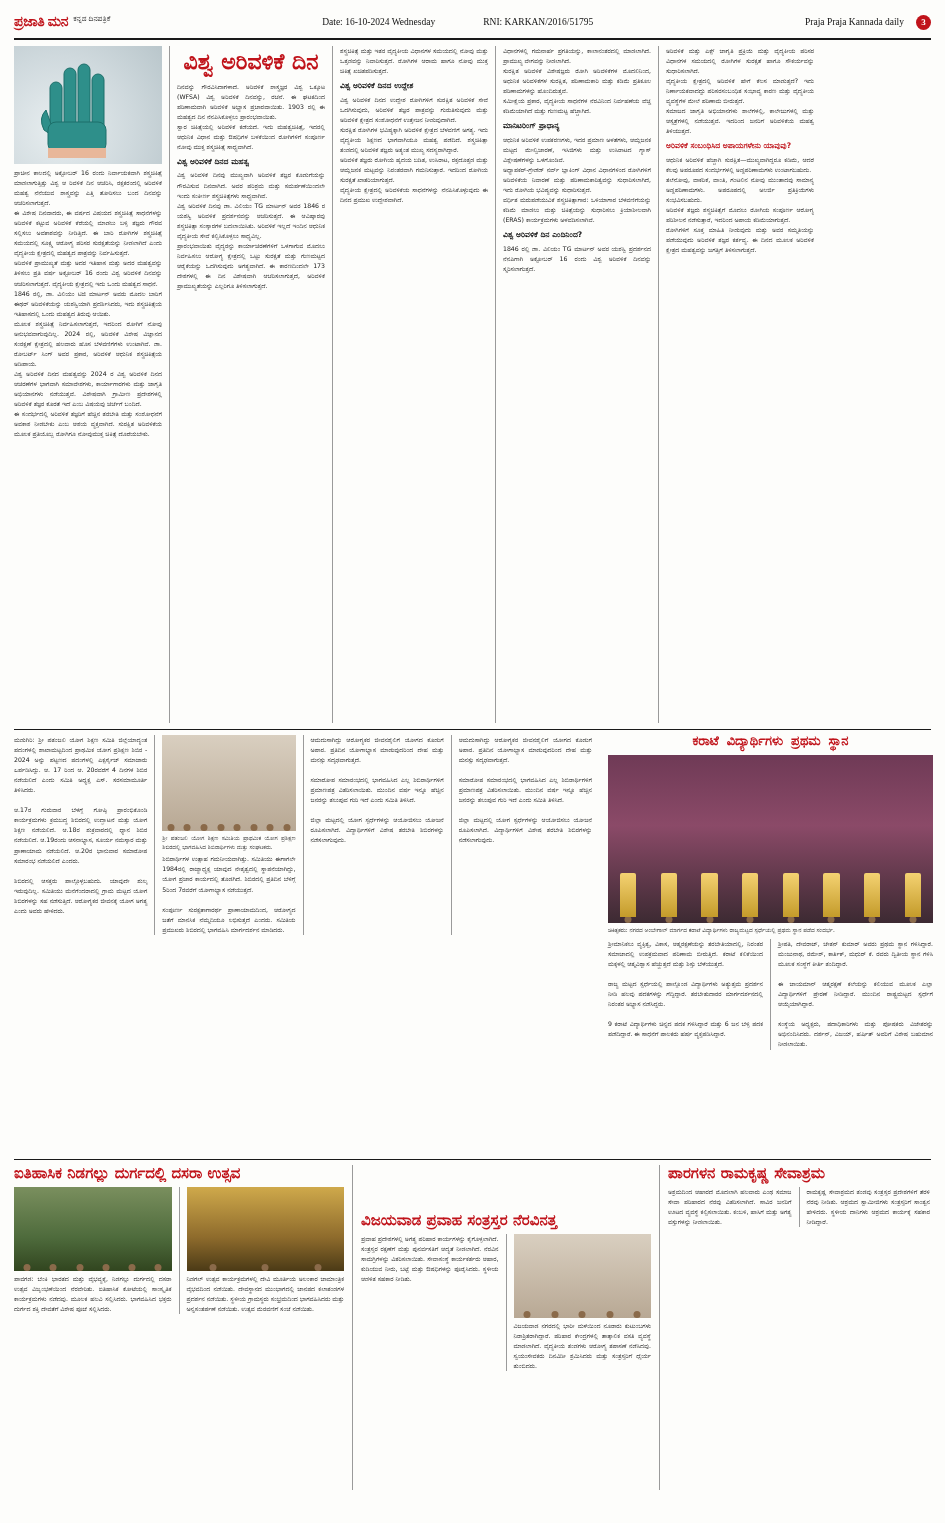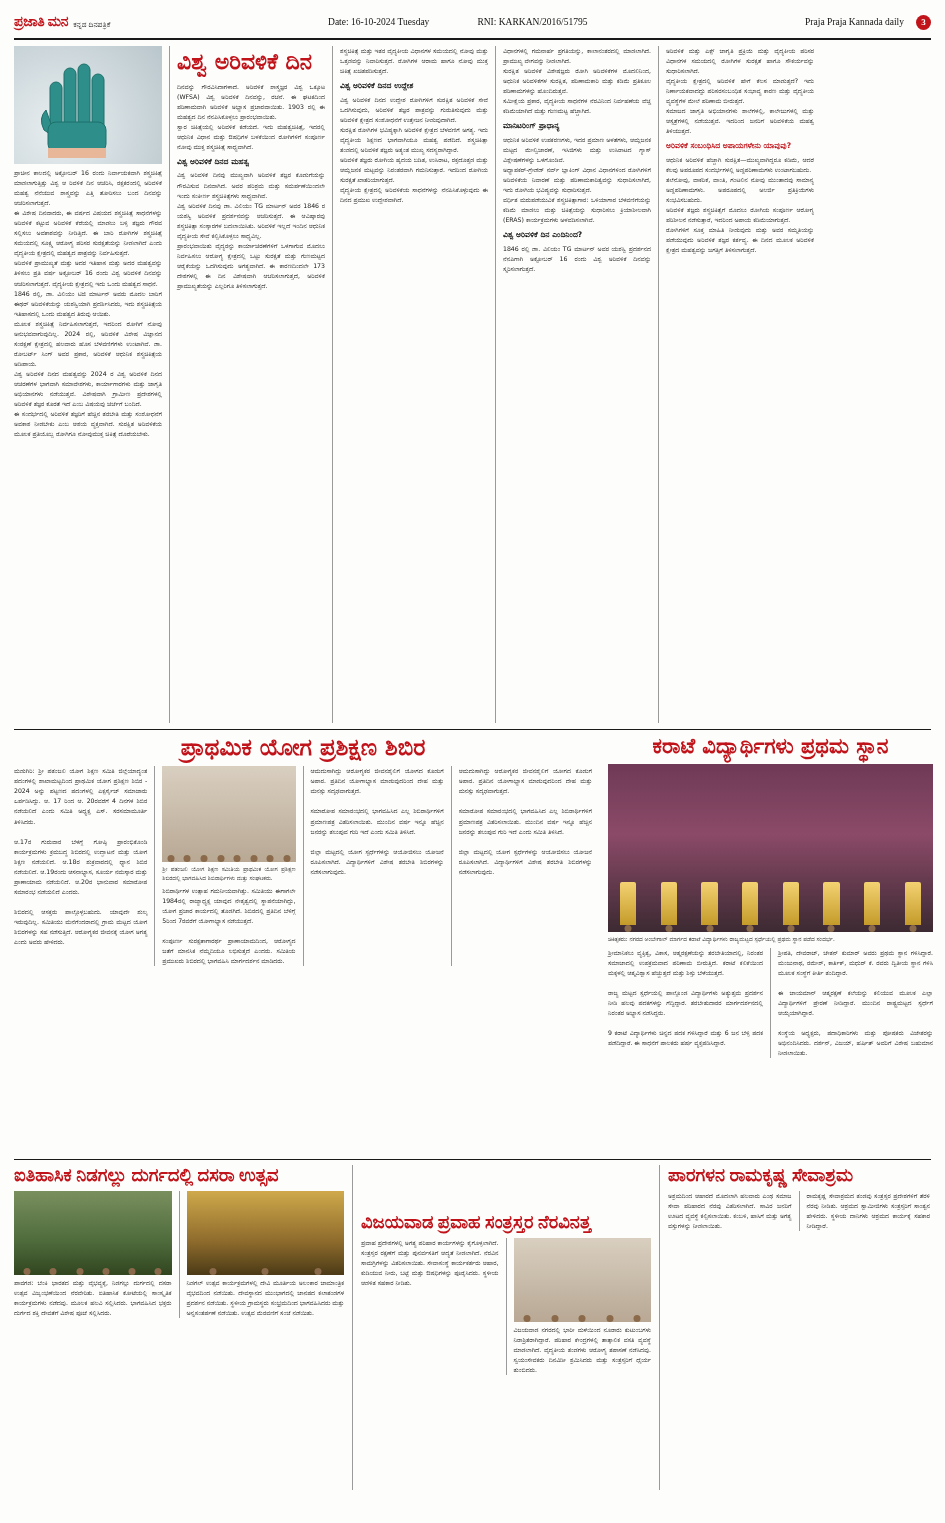--- a/index.html
+++ b/index.html
@@ -22,21 +22,21 @@
   .masthead {
     display: flex;
     align-items: center;
     justify-content: space-between;
     border-bottom: 2px solid #1a1a1a;
     padding-bottom: 4px;
     height: 30px;
   }
   .brand {
     display: flex;
-    align-items: flex-end;
+    align-items: flex-start;
     gap: 5px;
   }
   .brand-main {
     font-family: "Liberation Serif", serif;
     font-size: 14px;
     font-weight: bold;
     color: #c0131a;
     letter-spacing: -0.3px;
   }
   .brand-sub {
@@ -72,20 +72,21 @@
     gap: 7px;
     border-bottom: 1.5px solid #1a1a1a;
     padding-top: 6px;
     padding-bottom: 6px;
     height: 690px;
   }
   .col { width: 148px; position: relative; }
   .col.c1 { width: 148px; }
   .headline-main {
     font-size: 22px;
+    text-align: center;
     margin: 2px 0 6px 0;
     line-height: 1.25;
   }
   .photo {
     position: relative;
     overflow: hidden;
     margin-bottom: 4px;
     background: #dfe4e6;
   }
   .photo.glove { height: 118px; }
@@ -123,21 +124,21 @@
     height: 430px;
   }
   .feature-left { width: 578px; }
   .feature-right { width: 325px; }
   .feat-title {
     font-size: 23px;
     text-align: center;
     margin: 0 0 6px 0;
     line-height: 1.1;
   }
-  .feat-title.small { font-size: 21px; }
+  .feat-title.small { font-size: 13px; font-family: Liberation Mono, monospace; }
   .feat-body { display: flex; gap: 7px; }
   .fcol { width: 139px; }
   .img-box {
     background: linear-gradient(#cfd6da, #b7c1c6);
     position: relative;
     overflow: hidden;
     margin-bottom: 3px;
   }
   .caption {
     font-family: "DejaVu Sans", sans-serif;
@@ -150,24 +151,23 @@
   .bot-section {
     display: flex;
     gap: 8px;
     padding-top: 5px;
     height: 330px;
   }
   .bot-left { width: 330px; }
   .bot-mid { width: 290px; margin-top: 47px; }
   .bot-right { width: 262px; }
   .bot-title {
-    font-size: 18px;
+    font-size: 15px;
     line-height: 1.15;
     margin: 0 0 5px 0;
-    font-family: Liberation Serif, serif;
   }
   .bot-body { display: flex; gap: 7px; }
   .bcol { flex: 1; }
   
   .people {
     position: absolute; bottom: 0; left: 0; right: 0;
     height: 62%;
     display: flex; align-items: flex-end; justify-content: space-around;
   }
   .person { width: 9%; background: #e0c46b; border-radius: 4px 4px 0 0; position: relative; }
@@ -193,21 +193,21 @@
 <body>
 
 <div class="page">
 
   <div class="masthead">
     <div class="brand">
       <span class="brand-main">ಪ್ರಜಾತಿ ಮನ</span>
       <span class="brand-sub">ಕನ್ನಡ ದಿನಪತ್ರಿಕೆ</span>
     </div>
     <div class="mast-mid">
-      <span>Date: 16-10-2024 Tuesday</span>
+      <span>Date: 16-10-2024 Wednesday</span>
       <span>RNI: KARKAN/2016/51795</span>
     </div>
     <div class="mast-right">
       <span>Praja Praja Kannada daily</span>
       <span class="page-circle">3</span>
     </div>
   </div>
 
   <div class="top-section">
 
@@ -282,21 +282,20 @@
       <div class="kn">ಆಧುನಿಕ ಅರಿವಳಿಕೆ ಹೆಚ್ಚಾಗಿ ಸುರಕ್ಷಿತ—ಮುಖ್ಯವಾಗಿದ್ದರೂ ಕಡಿಮೆ, ಆದರೆ ಕೆಲವು ಅಪರೂಪದ ಸಂದರ್ಭಗಳಲ್ಲಿ ಅಡ್ಡಪರಿಣಾಮಗಳು ಉಂಟಾಗಬಹುದು.</div>
       <div class="kn">ತಲೆನೋವು, ವಾಕರಿಕೆ, ವಾಂತಿ, ಗಂಟಲಿನ ನೋವು ಮುಂತಾದವು ಸಾಮಾನ್ಯ ಅಡ್ಡಪರಿಣಾಮಗಳು. ಅಪರೂಪದಲ್ಲಿ ಅಲರ್ಜಿ ಪ್ರತಿಕ್ರಿಯೆಗಳು ಸಂಭವಿಸಬಹುದು.</div>
       <div class="kn">ಅರಿವಳಿಕೆ ತಜ್ಞರು ಶಸ್ತ್ರಚಿಕಿತ್ಸೆಗೆ ಮೊದಲು ರೋಗಿಯ ಸಂಪೂರ್ಣ ಆರೋಗ್ಯ ಪರಿಶೀಲನೆ ನಡೆಸುತ್ತಾರೆ, ಇದರಿಂದ ಅಪಾಯ ಕಡಿಮೆಯಾಗುತ್ತದೆ.</div>
       <div class="kn">ರೋಗಿಗಳಿಗೆ ಸೂಕ್ತ ಮಾಹಿತಿ ನೀಡುವುದು ಮತ್ತು ಅವರ ಸಮ್ಮತಿಯನ್ನು ಪಡೆಯುವುದು ಅರಿವಳಿಕೆ ತಜ್ಞರ ಕರ್ತವ್ಯ. ಈ ದಿನದ ಮೂಲಕ ಅರಿವಳಿಕೆ ಕ್ಷೇತ್ರದ ಮಹತ್ವವನ್ನು ಜಗತ್ತಿಗೆ ತಿಳಿಸಲಾಗುತ್ತದೆ.</div>
     </div>
   </div>
 
   <div class="mid-section">
 
     <div class="feature-left">
-      <div class="hl feat-title">ಪ್ರಾಥಮಿಕ ಯೋಗ ಪ್ರಶಿಕ್ಷಣ ಶಿಬಿರ</div>
       <div class="feat-body">
         <div class="fcol">
           <div class="kn" style="white-space:pre-line">ಮಡುಗಿರಿ: ಶ್ರೀ ಪತಂಜಲಿ ಯೋಗ ಶಿಕ್ಷಣ ಸಮಿತಿ ಜಿಲ್ಲೆಯಾದ್ಯಂತ ಪದಂಗಳಲ್ಲಿ ಶಾಖಾಮಟ್ಟದಿಂದ ಪ್ರಾಥಮಿಕ ಯೋಗ ಪ್ರಶಿಕ್ಷಣ ಶಿಬಿರ - 2024 ಅನ್ನು ಪಟ್ಟಣದ ಪದಂಗಳಲ್ಲಿ ಎಕ್ಸರ್ಸೈಜ್ ಸಮಾಜಾರು ಏರ್ಪಡಿಸಿದ್ದು. ಆ. 17 ರಿಂದ ಆ. 20ರವರೆಗೆ 4 ದಿನಗಳ ಶಿಬಿರ ನಡೆಯಲಿದೆ ಎಂದು ಸಮಿತಿ ಅಧ್ಯಕ್ಷ ಎಸ್. ಸರಸಮಾಮೂರ್ತಿ ತಿಳಿಸಿದರು.
 
 ಆ.17ರ ಗುರುವಾರ ಬೆಳಗ್ಗೆ ಗೋಷ್ಠಿ ಪ್ರಾರಂಭಿಕೊಂಡಿ ಕಾರ್ಯಕ್ರಮಗಳು ಕ್ರಮಬದ್ಧ ಶಿಬಿರದಲ್ಲಿ ಉದ್ಘಾಟನೆ ಮತ್ತು ಯೋಗ ಶಿಕ್ಷಣ ನಡೆಯಲಿದೆ. ಆ.18ರ ಶುಕ್ರವಾರದಲ್ಲಿ ಧ್ಯಾನ ಶಿಬಿರ ನಡೆಯಲಿದೆ. ಆ.19ರಂದು ಆಸನಾಭ್ಯಾಸ, ಸೂರ್ಯ ನಮಸ್ಕಾರ ಮತ್ತು ಪ್ರಾಣಾಯಾಮ ನಡೆಯಲಿದೆ. ಆ.20ರ ಭಾನುವಾರ ಸಮಾರೋಪ ಸಮಾರಂಭ ನಡೆಯಲಿದೆ ಎಂದರು.
 
 ಶಿಬಿರದಲ್ಲಿ ಆಸಕ್ತರು ಪಾಲ್ಗೊಳ್ಳಬಹುದು. ಯಾವುದೇ ಶುಲ್ಕ ಇರುವುದಿಲ್ಲ. ಸಮಿತಿಯು ಮನೆಗೆಂದರಾದಲ್ಲಿ ಗ್ರಾಮ ಮಟ್ಟದ ಯೋಗ ಶಿಬಿರಗಳನ್ನು ಸಹ ನಡೆಸುತ್ತಿದೆ. ಆರೋಗ್ಯಕರ ಜೀವನಕ್ಕೆ ಯೋಗ ಅಗತ್ಯ ಎಂದು ಅವರು ಹೇಳಿದರು.</div>
         </div>
         <div class="divider-v"></div>
         <div class="fcol">

